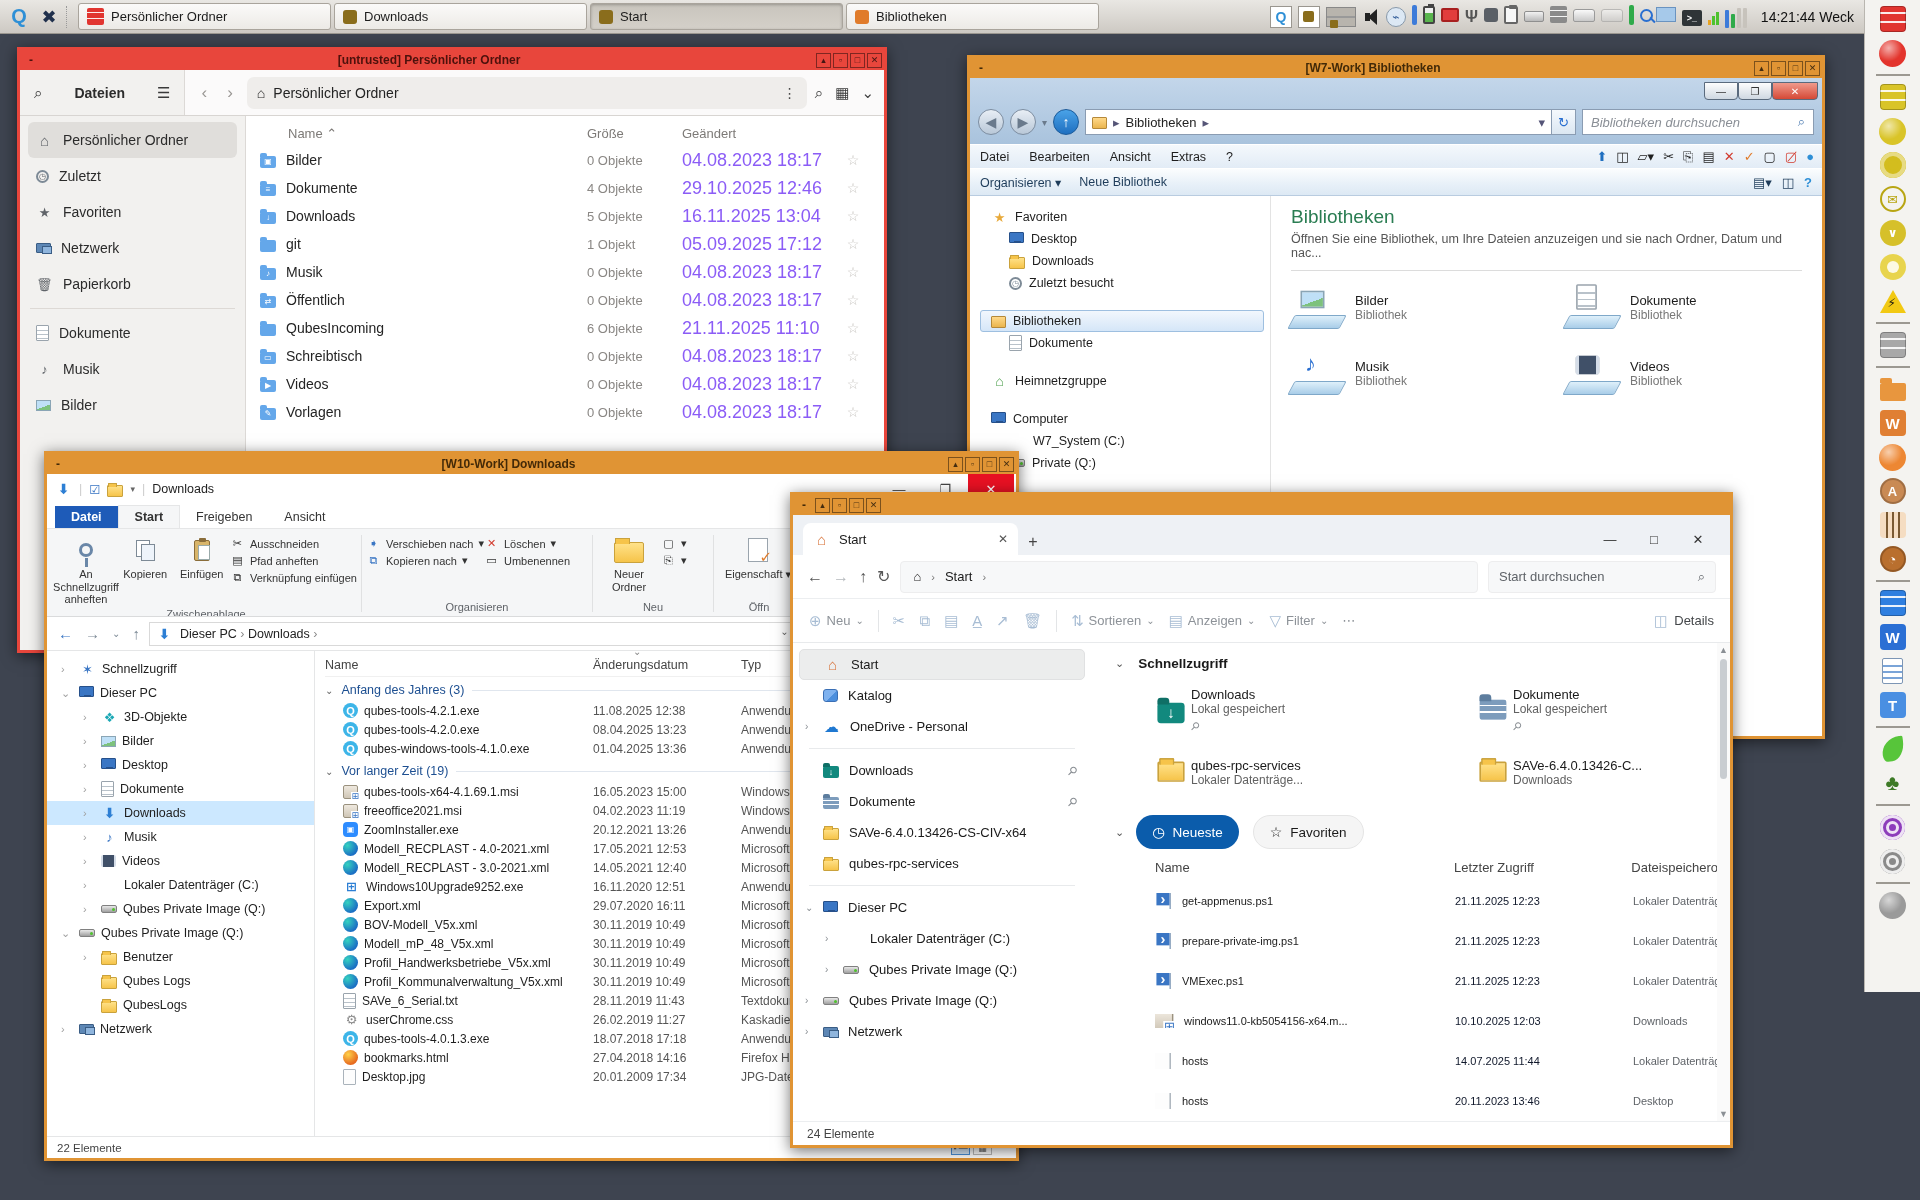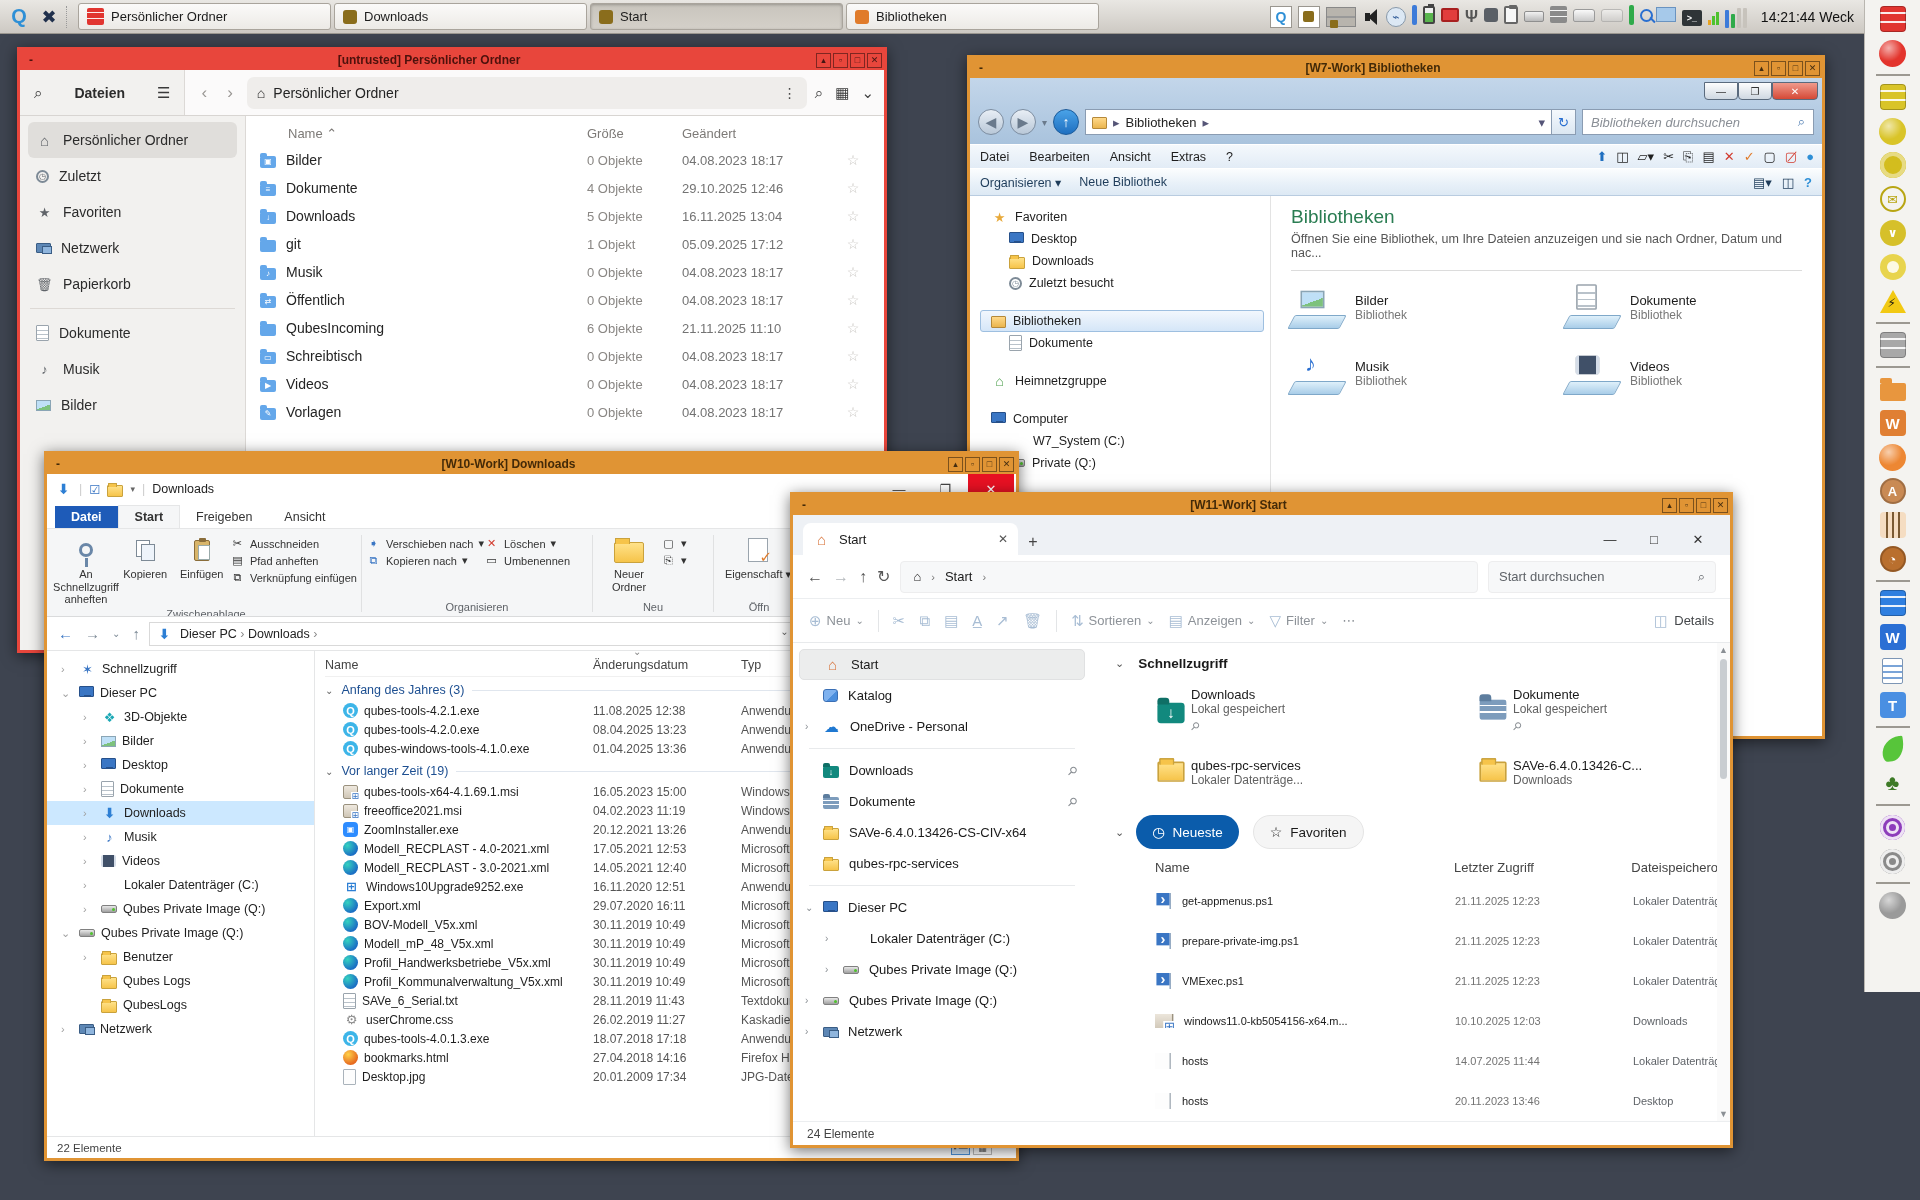--- a/index.html
+++ b/index.html
@@ -154,21 +154,21 @@
   .nf-side-div{border-top:1px solid #ddd9d5;margin:6px 2px;}
   #nf-main{flex:1;display:flex;flex-direction:column;background:#fff;padding:4px 10px 0 14px;}
   #nf-cols{display:flex;align-items:center;height:26px;font-size:13px;color:#7d7a77;}
   #nf-cols .c-name{flex:1;padding-left:28px;}
   #nf-cols .c-size{width:95px;}
   #nf-cols .c-mod{width:150px;}
   #nf-cols .c-star{width:42px;}
   .nf-row{display:flex;align-items:center;height:28px;font-size:14px;color:#242424;}
   .nf-row .nm{flex:1;display:flex;align-items:center;gap:10px;}
   .nf-row .sz{width:95px;color:#8a8784;font-size:13px;}
-  .nf-row .md{width:150px;color:#737373;font-size:13px;}
+  .nf-row .md{width:150px;color:#8b5cf6;font-size:18px;}
   .nf-row .st{width:42px;text-align:center;color:#c9c6c2;font-size:14px;}
 
   
   #win-w7{left:967px;top:55px;width:858px;height:684px;z-index:10;}
   #w7-chrome{background:linear-gradient(#c3d6ea,#a9c3dd);padding:2px 4px 0 4px;}
   #w7-cap{height:26px;display:flex;justify-content:flex-end;align-items:flex-start;padding-top:2px;}
   .w7-wbtn{width:34px;height:18px;border:1px solid #5a6a7d;border-radius:0 0 4px 4px;background:linear-gradient(#fdfdfd,#cfd8e2);display:flex;align-items:center;justify-content:center;font-size:10px;color:#333;}
   .w7-wbtn.close{width:46px;background:linear-gradient(#f09a8c,#d54936);color:#fff;font-weight:bold;}
   #w7-nav{height:38px;display:flex;align-items:center;gap:6px;padding:0 4px 6px 4px;}
   .w7-circle{width:26px;height:26px;border-radius:50%;background:linear-gradient(#e8eef5,#b9c8d8);border:1px solid #7d8da0;color:#6a7a8c;display:flex;align-items:center;justify-content:center;font-size:14px;}
@@ -306,21 +306,21 @@
   .w11-pill{display:flex;align-items:center;gap:8px;height:34px;border-radius:17px;padding:0 16px;font-size:13.5px;}
   .w11-pill.on{background:#0b5cab;color:#fff;}
   .w11-pill.off{background:#f5f5f5;color:#1a1a1a;border:1px solid #e5e5e5;}
   #w11-thead{display:flex;height:30px;align-items:center;font-size:13px;color:#444;padding-left:40px;}
   #w11-thead .cn{width:300px;}
   #w11-thead .ca{width:178px;}
   #w11-thead .cl{flex:1;}
   .w11-row{display:flex;align-items:center;height:40px;font-size:11px;color:#1a1a1a;padding-left:40px;}
   .w11-row .rn{width:300px;display:flex;align-items:center;gap:14px;white-space:nowrap;overflow:hidden;}
   .w11-row .rn .fi{transform:scale(1.45);}
-  .w11-row .ra{width:178px;color:#737373;}
+  .w11-row .ra{width:178px;color:#0f172a;}
   .w11-row .rl{flex:1;color:#5f6368;white-space:nowrap;overflow:hidden;}
   #w11-scroll{position:absolute;right:0;top:0;bottom:0;width:13px;background:#fafafa;display:flex;flex-direction:column;align-items:center;justify-content:space-between;padding:2px 0;color:#8a8f94;font-size:9px;}
   #w11-scroll .thumb{width:7px;flex:0 0 120px;background:#c9cdd1;border-radius:4px;margin-top:4px;}
   #w11-scroll .gap{flex:1;}
   #w11-status{height:24px;flex:0 0 24px;background:#fff;border-top:1px solid #eceef0;display:flex;align-items:center;padding:0 14px;font-size:12px;color:#444;}
 </style>
 </head>
 <body>
 
 <div id="stage">
@@ -1231,21 +1231,20 @@
           <span class="vt sel">▪ —</span>
           <span class="vt">▦</span>
         </span>
       </div>
     </div>
   </div>
 
   <div id="win-w11" class="qwin orange">
     <div class="qtitle">
       <span class="qt-left">-</span>
-      <span class="qt-text">[W11-Work] Start</span>
       <span class="qt-btns">
         <span class="qbtn">▴</span>
         <span class="qbtn">▫</span>
         <span class="qbtn">□</span>
         <span class="qbtn">✕</span>
       </span>
     </div>
     <div class="qbody">
       <div id="w11-tabs">
         <div id="w11-tab">

